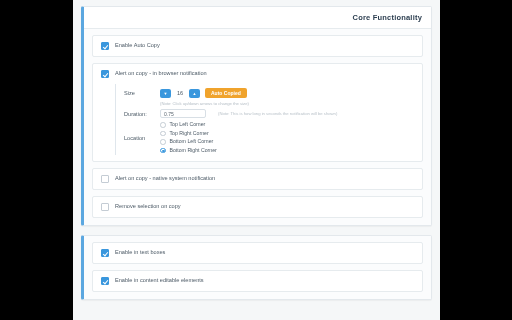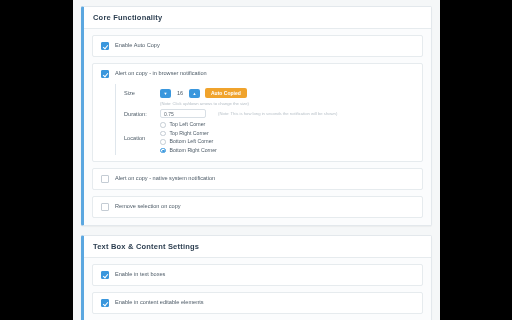--- a/index.html
+++ b/index.html
@@ -24,20 +24,21 @@
     border:1px solid #e3e8ec;
     border-left:3px solid #5ba7e0;
     border-radius:2px;
     box-shadow:0 1px 1px rgba(0,0,0,.04);
     margin-bottom:9px;
   }
   .panel-header{
     padding:6px 9px 6px 9px;
     border-bottom:1px solid #e6ebee;
     background:#ffffff;
+    text-align:right;
   }
   .panel-title{
     font-size:7.5px;font-weight:bold;color:#2c3e50;letter-spacing:.2px;
   }
   .panel-body{padding:6px 8px 7px 8px;background:#fbfcfd;}
 
   
   .opt-row{
     background:#ffffff;
     border:1px solid #e6ebee;
@@ -207,23 +208,20 @@
             <div class="opt-line">
               <div class="cb"></div>
               <span class="opt-label">Remove selection on copy</span>
             </div>
           </div>
 
         </div>
       </div>
 
       <div class="panel">
-        <div class="panel-header">
-          <div class="panel-title">Text Box &amp; Content Settings</div>
-        </div>
         <div class="panel-body">
 
           <div class="opt-row">
             <div class="opt-line">
               <div class="cb on"></div>
               <span class="opt-label">Enable in text boxes</span>
             </div>
           </div>
 
           <div class="opt-row">

